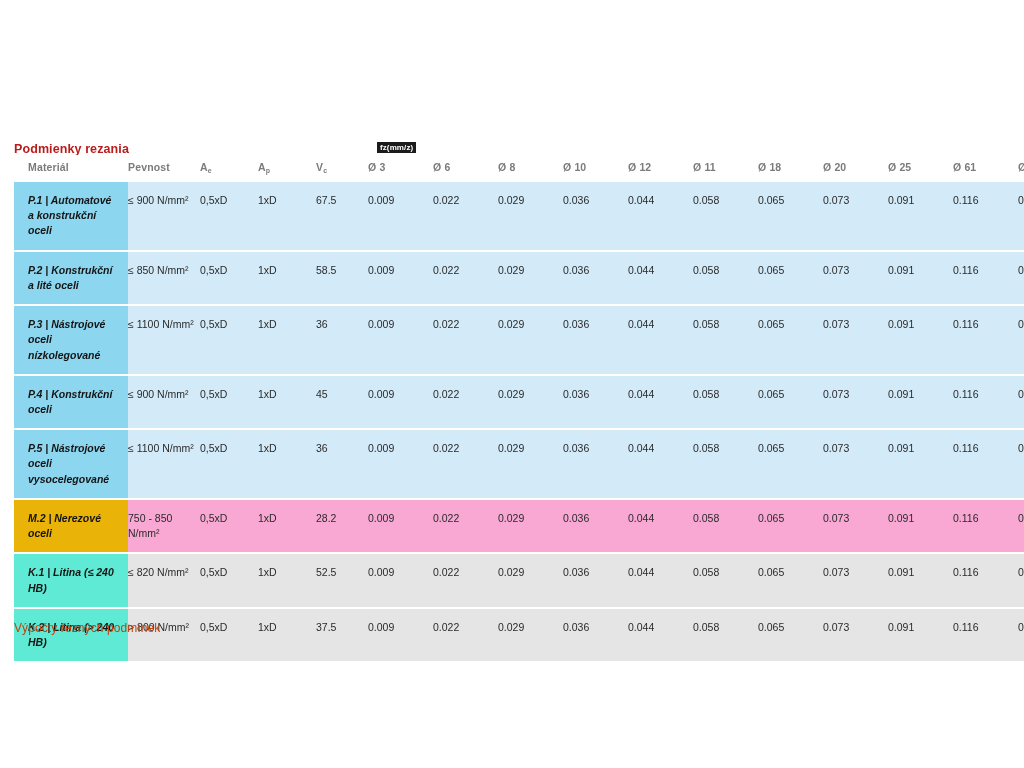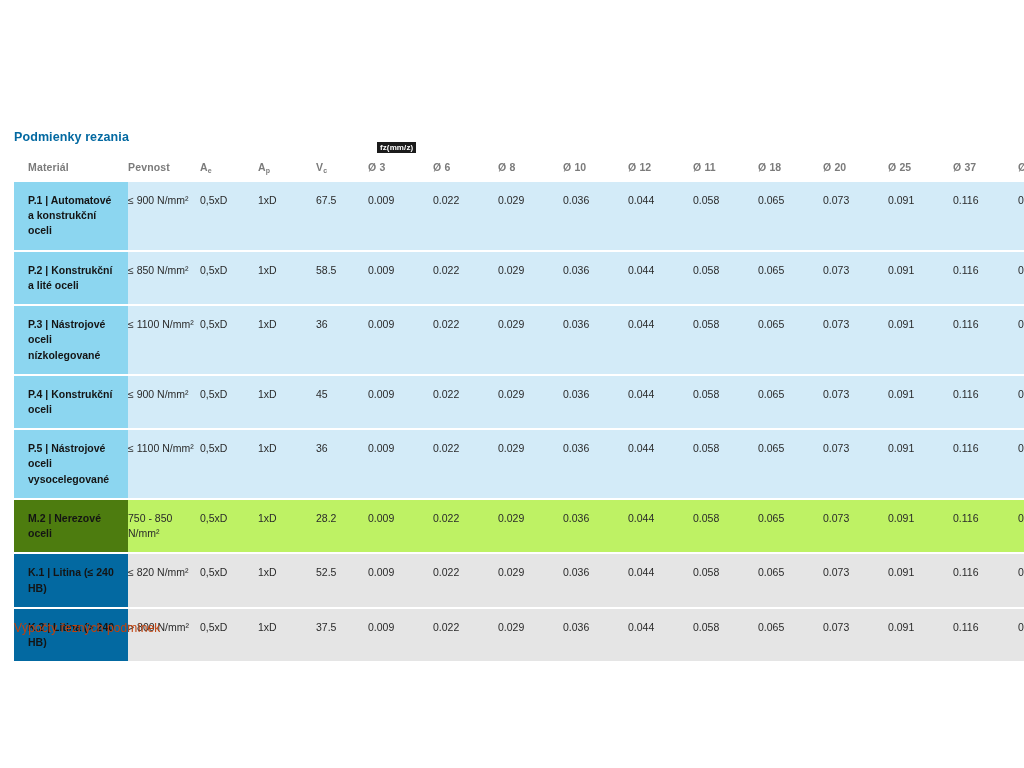--- a/index.html
+++ b/index.html
@@ -20,25 +20,25 @@
     position: relative;
     width: 1024px;
     height: 768px;
     background: #ffffff;
   }
 
   
   .section-title {
     position: absolute;
     left: 14px;
-    top: 130px;
+    top: 142px;
     font-size: 12.5px;
     font-weight: bold;
     letter-spacing: 0.1px;
-    color: #0369a1;
+    color: #b91c1c;
   }
 
   
   .table-wrap {
     position: absolute;
     left: 14px;
     top: 155px;
     width: 996px;
   }
 
@@ -93,39 +93,40 @@
     border-bottom: 2px solid #ffffff;
   }
 
   tbody td.material {
     font-weight: bold;
     padding-left: 14px;
     padding-right: 8px;
     font-size: 10.5px;
     color: #141414;
     line-height: 1.45;
+    font-style: italic;
   }
 
   tbody td.strength { color: #2a2a2a; }
 
   
   col.c-material { width: 114px; }
   col.c-strength { width: 72px; }
   col.c-ae       { width: 58px; }
   col.c-ap       { width: 58px; }
   col.c-vc       { width: 52px; }
   col.c-d        { width: 65px; }
 
   
   tr.grp-p td          { background: #d3ebf8; }
   tr.grp-p td.material { background: #8cd6f0; }
-  tr.grp-m td          { background: #bef264; }
-  tr.grp-m td.material { background: #4d7c0f; }
+  tr.grp-m td          { background: #f9a8d4; }
+  tr.grp-m td.material { background: #eab308; }
   tr.grp-k td          { background: #e5e5e5; }
-  tr.grp-k td.material { background: #0369a1; }
+  tr.grp-k td.material { background: #5eead4; }
 
   
   .footer-note {
     position: absolute;
     left: 14px;
     top: 621px;
     font-size: 12px;
     color: #c2410c;
     letter-spacing: 0.1px;
   }
@@ -169,21 +170,21 @@
             <span>Ø 3</span>
           </th>
           <th>Ø 6</th>
           <th>Ø 8</th>
           <th>Ø 10</th>
           <th>Ø 12</th>
           <th>Ø 11</th>
           <th>Ø 18</th>
           <th>Ø 20</th>
           <th>Ø 25</th>
-          <th>Ø 37</th>
+          <th>Ø 61</th>
           <th>Ø 40</th>
         </tr>
       </thead>
       <tbody id="table-body">
           <tr class="grp-p">
             <td class="material">P.1 | Automatové a konstrukční oceli</td>
             <td class="strength">≤ 900 N/mm²</td>
             <td>0,5xD</td>
             <td>1xD</td>
             <td>67.5</td>

